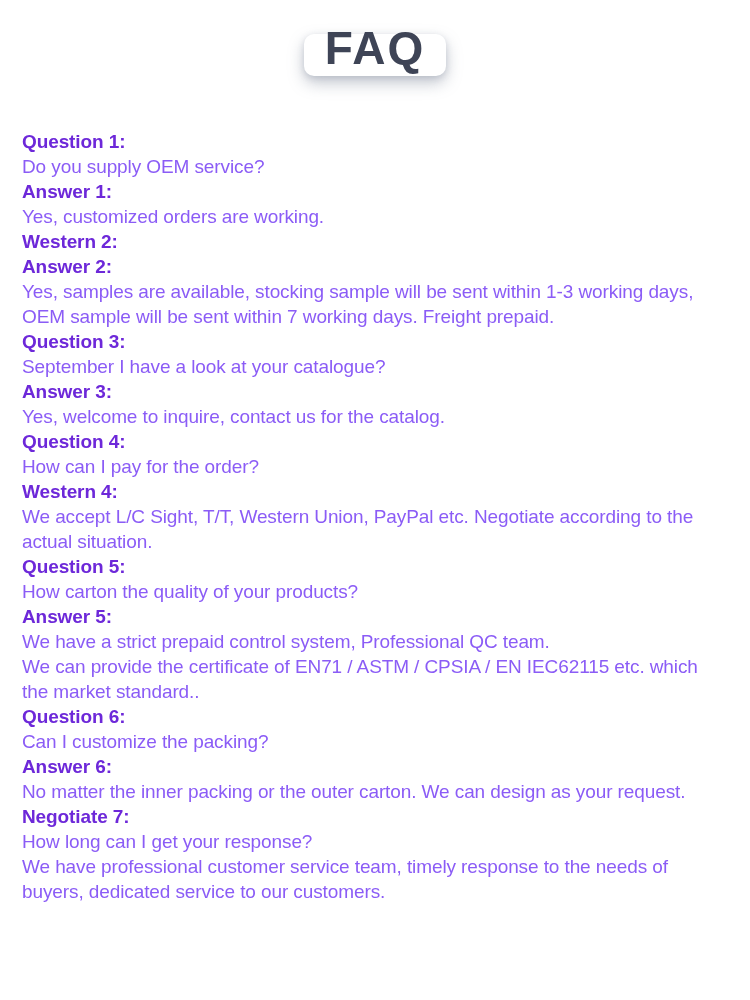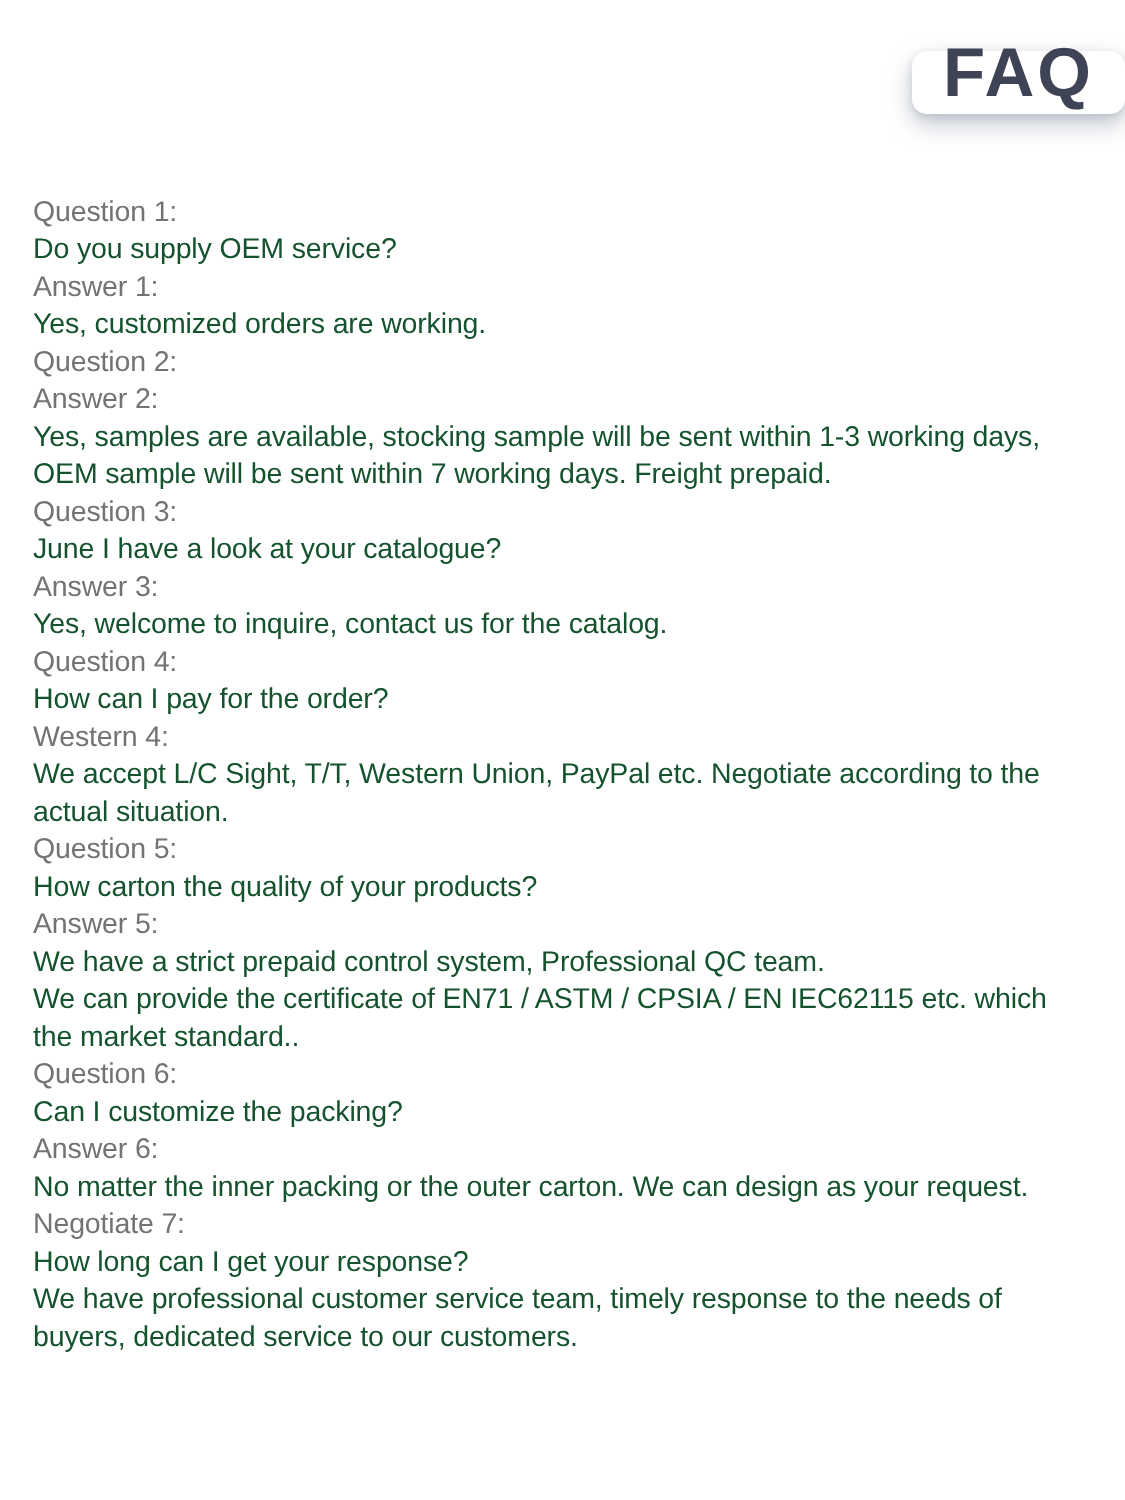--- a/index.html
+++ b/index.html
@@ -13,21 +13,21 @@
     background: #ffffff;
     font-family: "Liberation Sans", sans-serif;
     color: #111111;
     position: relative;
   }
   .title-wrap {
     position: relative;
     margin-top: 34px;
     height: 44px;
     display: flex;
-    justify-content: flex-end;
+    justify-content: center;
   }
   .title-card {
     position: relative;
     width: 142px;
     height: 42px;
     background: #ffffff;
     border-radius: 10px;
     box-shadow: 0 7px 16px rgba(110, 120, 140, 0.40),
                 0 2px 6px rgba(110, 120, 140, 0.22);
     display: flex;
@@ -46,27 +46,27 @@
   }
   .faq-list {
     margin: 51px 0 0 22px;
     width: 728px;
     font-size: 19px;
     line-height: 25px;
     letter-spacing: -0.1px;
   }
   .faq-item { margin: 0; }
   .q-label, .a-label {
-    font-weight: normal;
-    color: #737373;
+    font-weight: bold;
+    color: #6d28d9;
     white-space: pre;
   }
   .q-text, .a-text {
     font-weight: normal;
-    color: #14532d;
+    color: #8b5cf6;
     white-space: pre;
   }
 </style>
 </head>
 <body>
 
 <div class="page">
 
   <header class="title-wrap">
     <div class="title-card">
@@ -77,29 +77,29 @@
   <main class="faq-list">
 
     <section class="faq-item">
       <div class="q-label">Question 1:</div>
       <div class="q-text">Do you supply OEM service?</div>
       <div class="a-label">Answer 1:</div>
       <div class="a-text">Yes, customized orders are working.</div>
     </section>
 
     <section class="faq-item">
-      <div class="q-label">Question 2:</div>
+      <div class="q-label">Western 2:</div>
       <div class="a-label">Answer 2:</div>
       <div class="a-text">Yes, samples are available, stocking sample will be sent within 1-3 working days,
 OEM sample will be sent within 7 working days. Freight prepaid.</div>
     </section>
 
     <section class="faq-item">
       <div class="q-label">Question 3:</div>
-      <div class="q-text">June I have a look at your catalogue?</div>
+      <div class="q-text">September I have a look at your catalogue?</div>
       <div class="a-label">Answer 3:</div>
       <div class="a-text">Yes, welcome to inquire, contact us for the catalog.</div>
     </section>
 
     <section class="faq-item">
       <div class="q-label">Question 4:</div>
       <div class="q-text">How can I pay for the order?</div>
       <div class="a-label">Western 4:</div>
       <div class="a-text">We accept L/C Sight, T/T, Western Union, PayPal etc. Negotiate according to the
 actual situation.</div>

